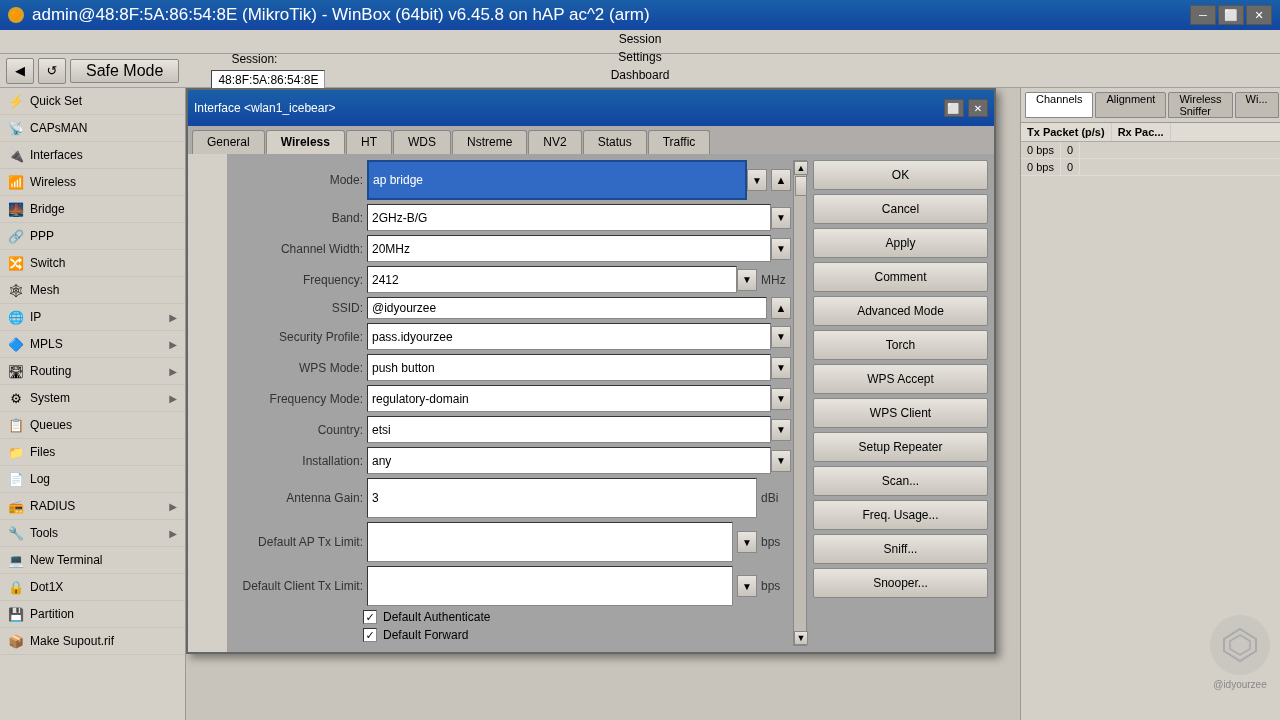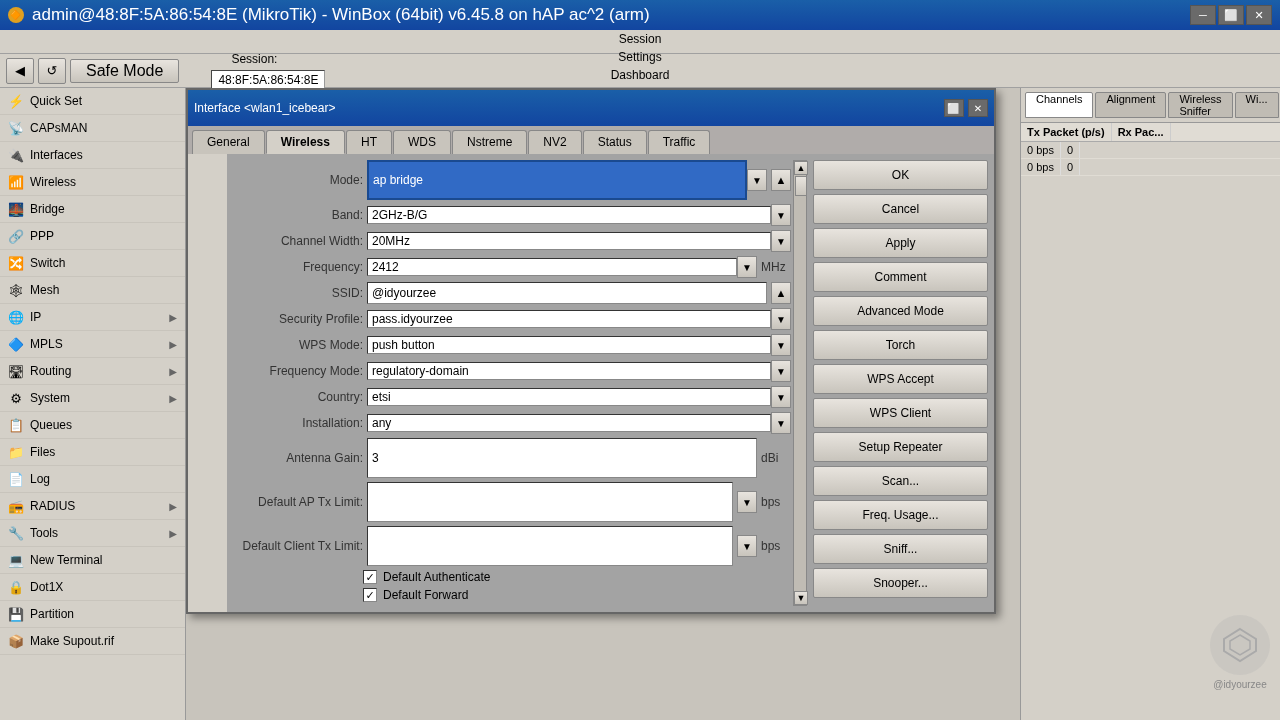--- a/index.html
+++ b/index.html
@@ -230,21 +230,21 @@
       font-size: 12px;
     }
     .form-input.selected {
       background: #316ac5; color: white;
     }
     .form-dropdown {
       display: flex; align-items: center;
       flex: 1;
     }
     .form-input-dropdown {
-      flex: 1; height: 18px;
+      flex: 1; height: 27px;
       border: 1px inset #888;
       background: white;
       padding: 0 4px;
       font-size: 12px;
     }
     .dropdown-btn {
       width: 20px; height: 22px;
       background: linear-gradient(to bottom, #e8e4de, #c8c4bc);
       border: 1px solid #888;
       cursor: pointer;

